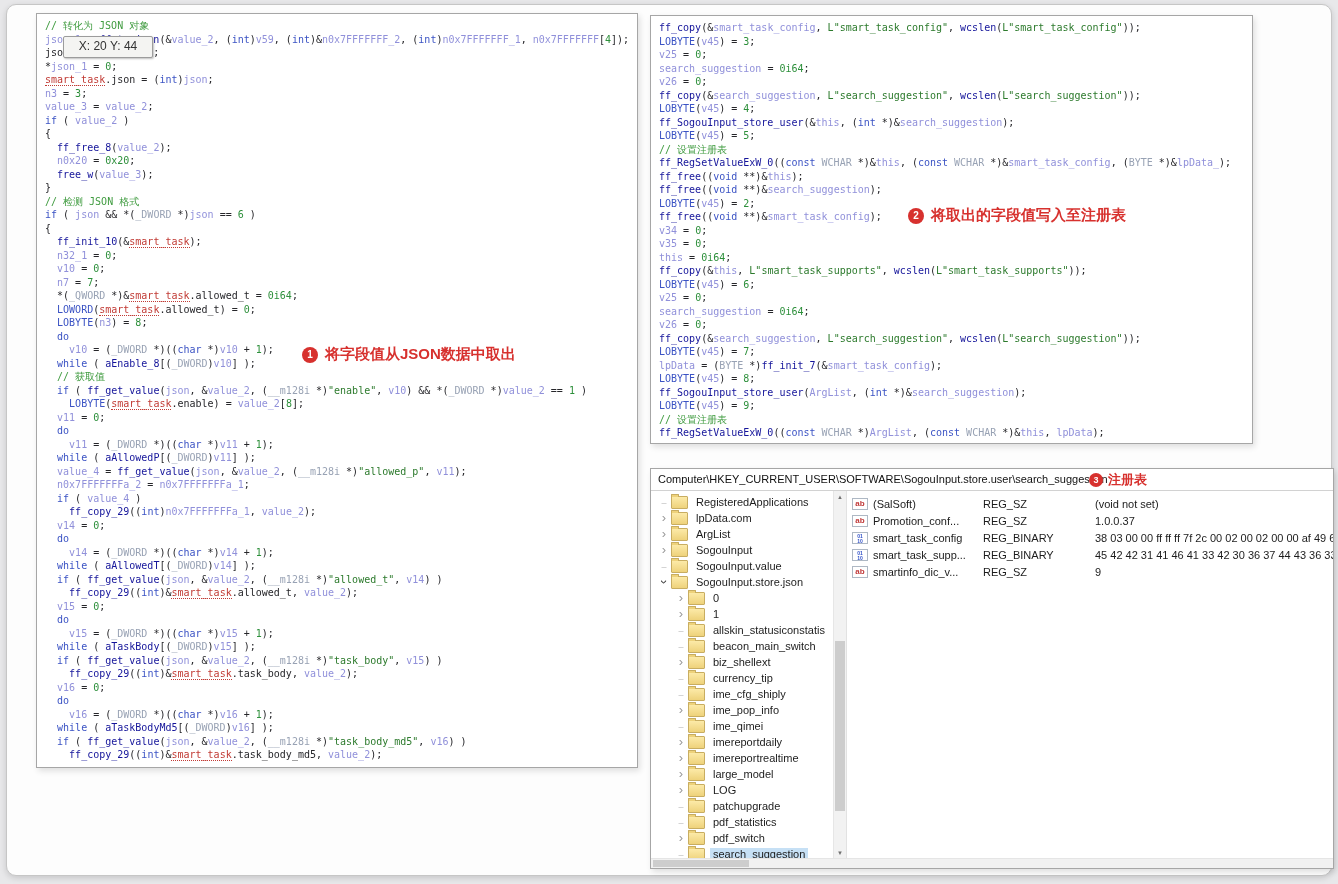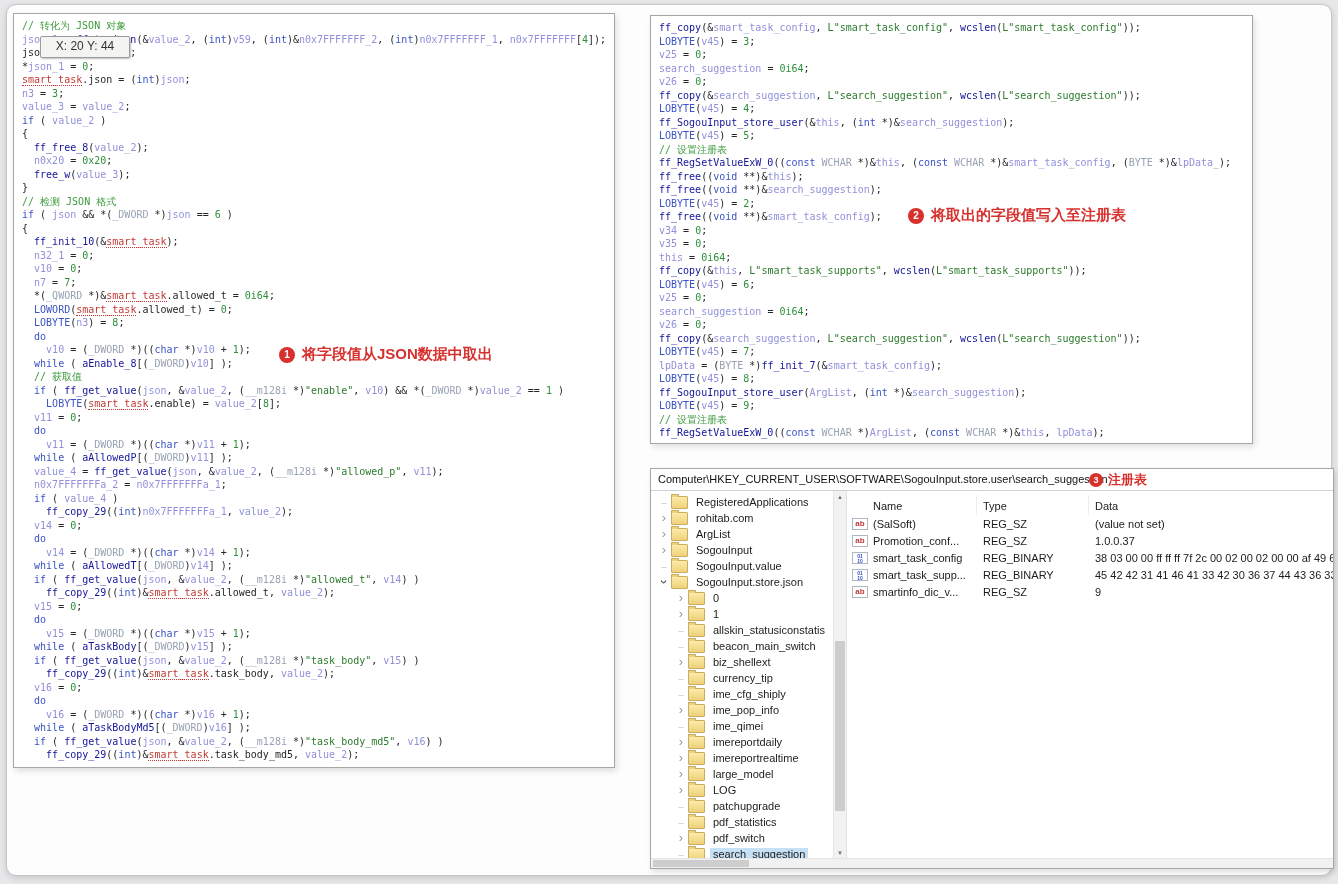--- a/index.html
+++ b/index.html
@@ -1,19 +1,19 @@
 <!DOCTYPE html>
 <html><head>
 <meta charset="utf-8">
 <style>
   html,body{margin:0;padding:0}
   body{position:relative;width:1338px;height:884px;background:#e8e8ea;font-family:"Liberation Sans",sans-serif;overflow:hidden}
   .page-card{position:absolute;left:6px;top:4px;width:1324px;height:870px;background:#fdfdfd;border:1px solid #c6c6c6;border-radius:10px;box-shadow:0 2px 6px rgba(0,0,0,.15)}
   .panel{position:absolute;background:#fff;border:1px solid #a6a6a6;box-shadow:2px 3px 6px rgba(0,0,0,.12)}
-  #leftPanel{left:13px;top:13px;width:600px;height:753px}
+  #leftPanel{left:36px;top:13px;width:600px;height:753px}
   #rightPanel{left:650px;top:15px;width:601px;height:427px}
   #regPanel{left:650px;top:468px;width:682px;height:399px}
 
   .code{position:absolute;inset:0;padding:5px 0 0 8px;font:10px/13.5px "DejaVu Sans Mono",monospace;color:#26262a;white-space:pre;overflow:hidden}
   .cl{height:13.5px}
   .c-kw{color:#3b53c4}
   .c-ty{color:#98a2b4}
   .c-fn{color:#14149a}
   .c-var{color:#9090da}
   .c-num{color:#2c8f3a}
@@ -100,21 +100,21 @@
   <div class="reg-body">
     <div class="tree" id="regTree">
         <div class="trow" style="padding-left:6px">
           <span class="expander"><span class="exp-dash">–</span></span>
           <span class="folder"></span>
           <span class="tlabel">RegisteredApplications</span>
         </div>
         <div class="trow" style="padding-left:6px">
           <span class="expander"><span class="exp-col">›</span></span>
           <span class="folder"></span>
-          <span class="tlabel">rohitab.com</span>
+          <span class="tlabel">lpData.com</span>
         </div>
         <div class="trow" style="padding-left:6px">
           <span class="expander"><span class="exp-col">›</span></span>
           <span class="folder"></span>
           <span class="tlabel">ArgList</span>
         </div>
         <div class="trow" style="padding-left:6px">
           <span class="expander"><span class="exp-col">›</span></span>
           <span class="folder"></span>
           <span class="tlabel">SogouInput</span>
@@ -214,31 +214,26 @@
           <span class="folder"></span>
           <span class="tlabel sel">search_suggestion</span>
         </div>
       </div>
     <div class="tree-vscroll">
       <div class="varrow up">▲</div>
       <div class="vthumb"></div>
       <div class="varrow down">▼</div>
     </div>
     <div class="values">
-      <div class="val-header" id="valHeader">
-          <div class="vh vh1">Name</div>
-          <div class="vh vh2">Type</div>
-          <div class="vh vh3">Data</div>
-        </div>
       <div id="valRows">
           <div class="vrow">
             <span class="vicon string">ab</span>
             <span class="vname">(SalSoft)</span>
             <span class="vtype">REG_SZ</span>
-            <span class="vdata">(value not set)</span>
+            <span class="vdata">(void not set)</span>
           </div>
           <div class="vrow">
             <span class="vicon string">ab</span>
             <span class="vname">Promotion_conf...</span>
             <span class="vtype">REG_SZ</span>
             <span class="vdata">1.0.0.37</span>
           </div>
           <div class="vrow">
             <span class="vicon binary">01<br>10</span>
             <span class="vname">smart_task_config</span>

